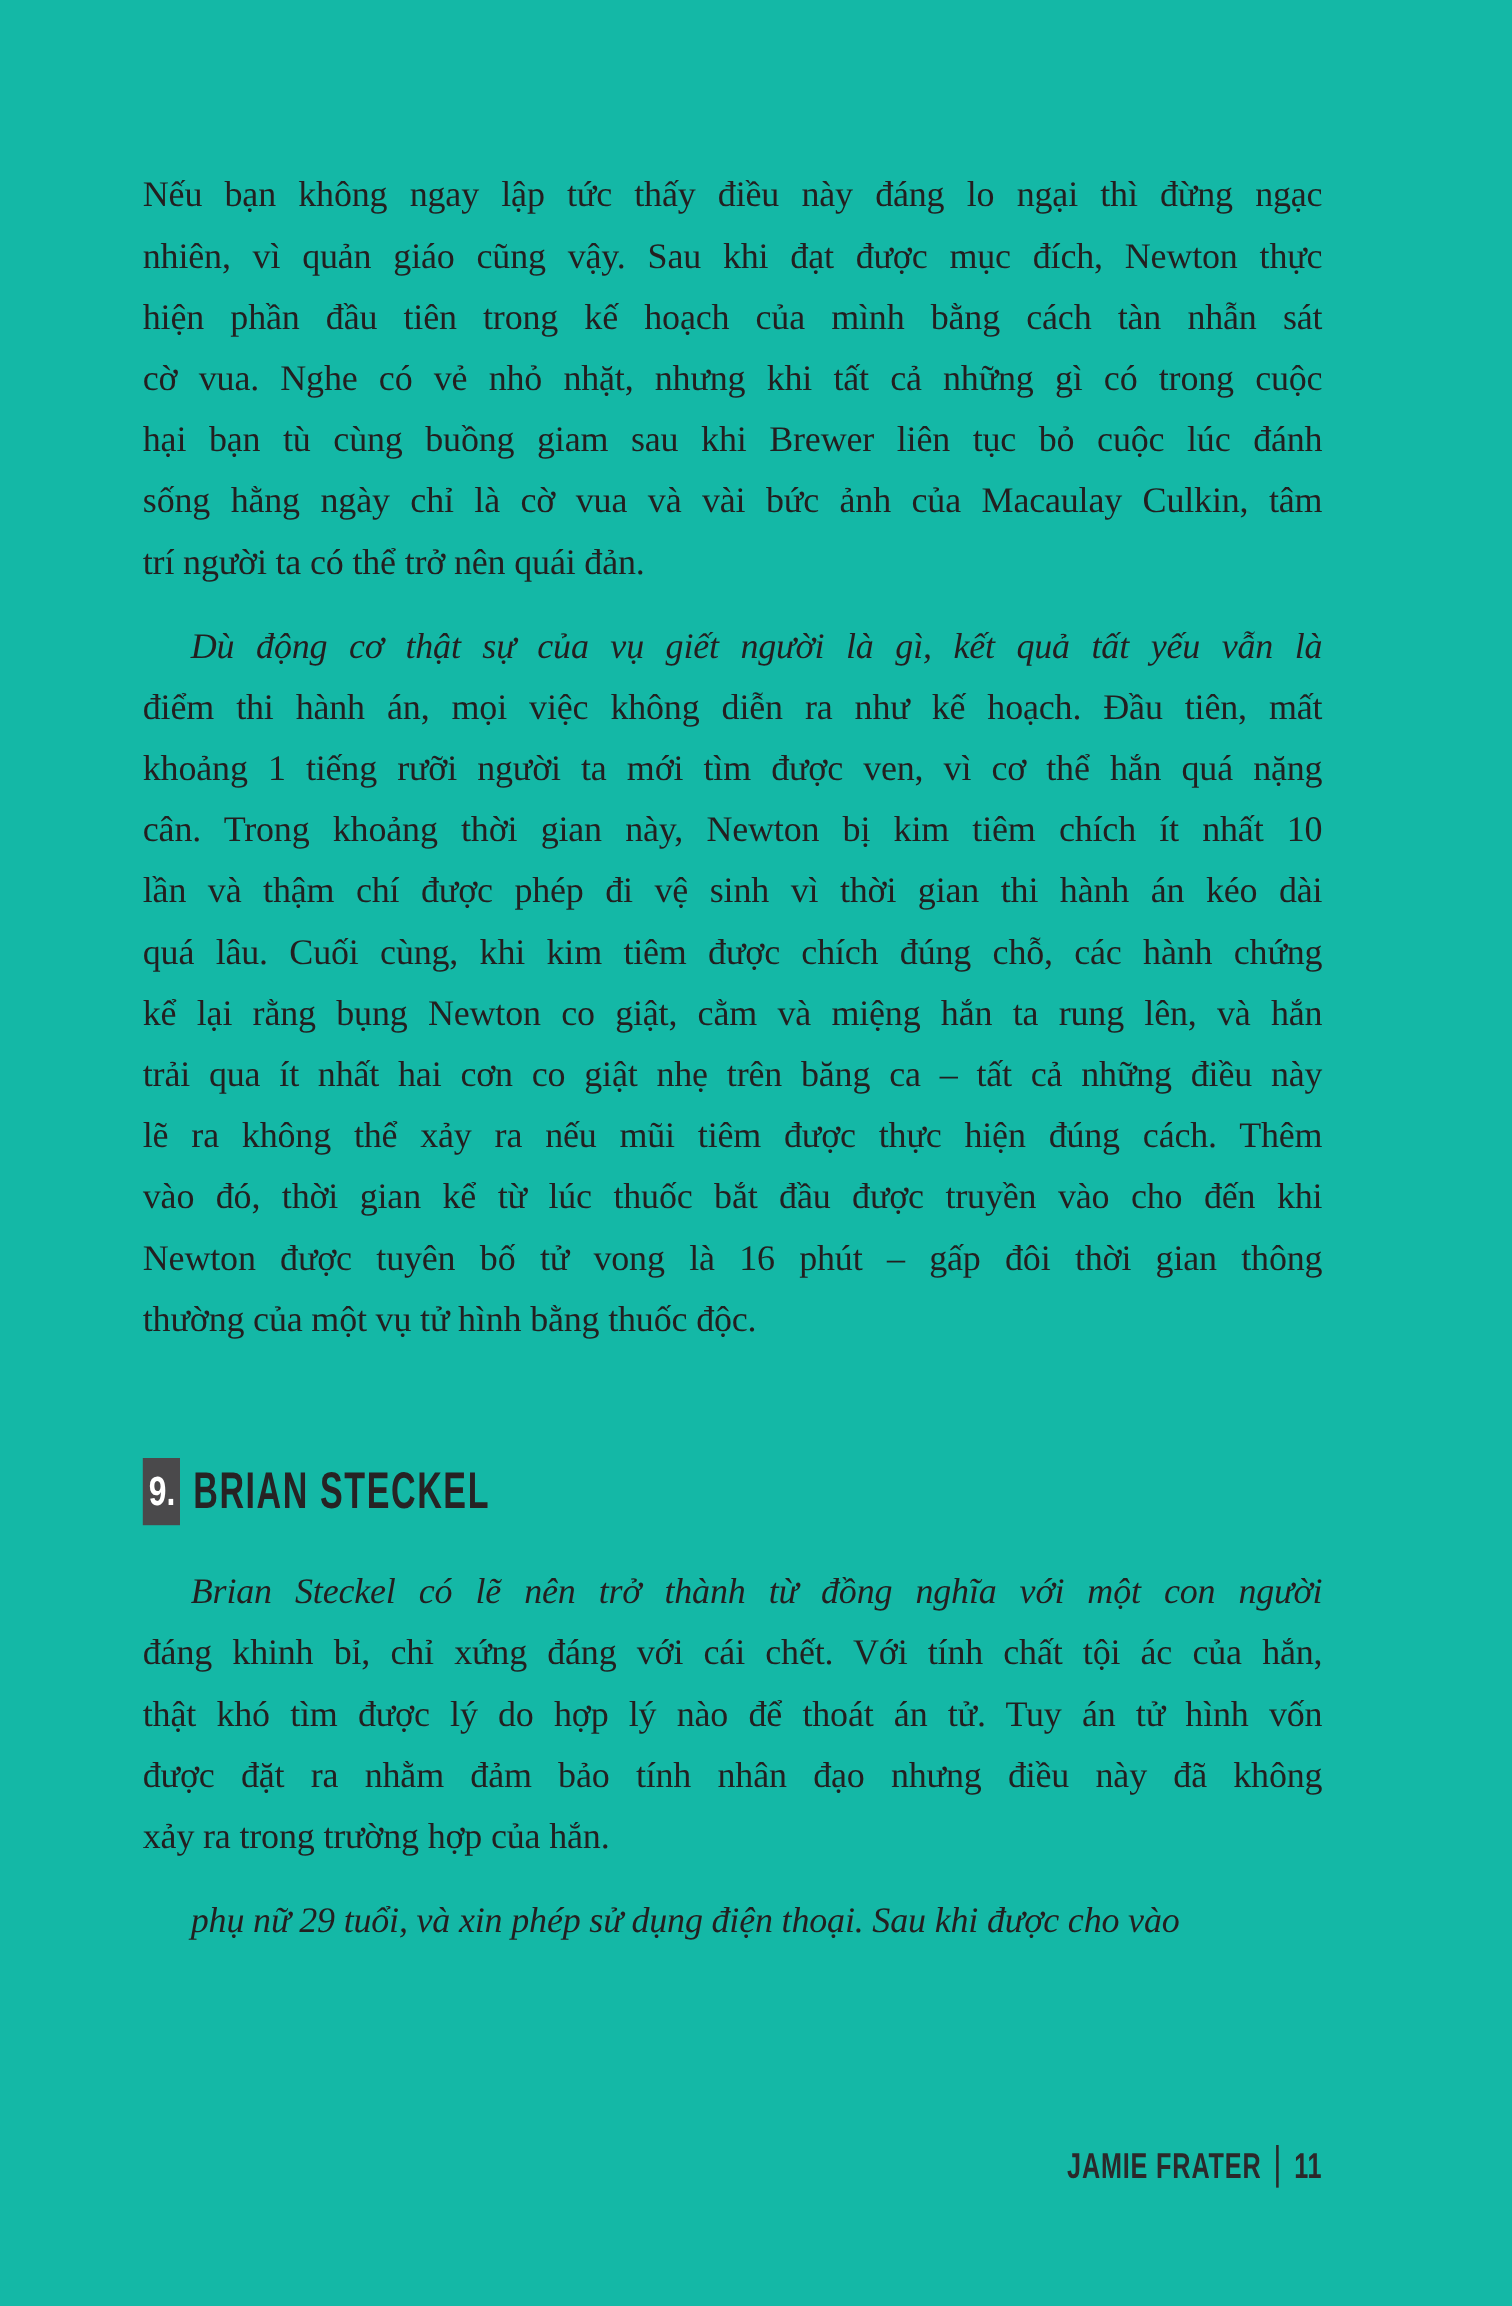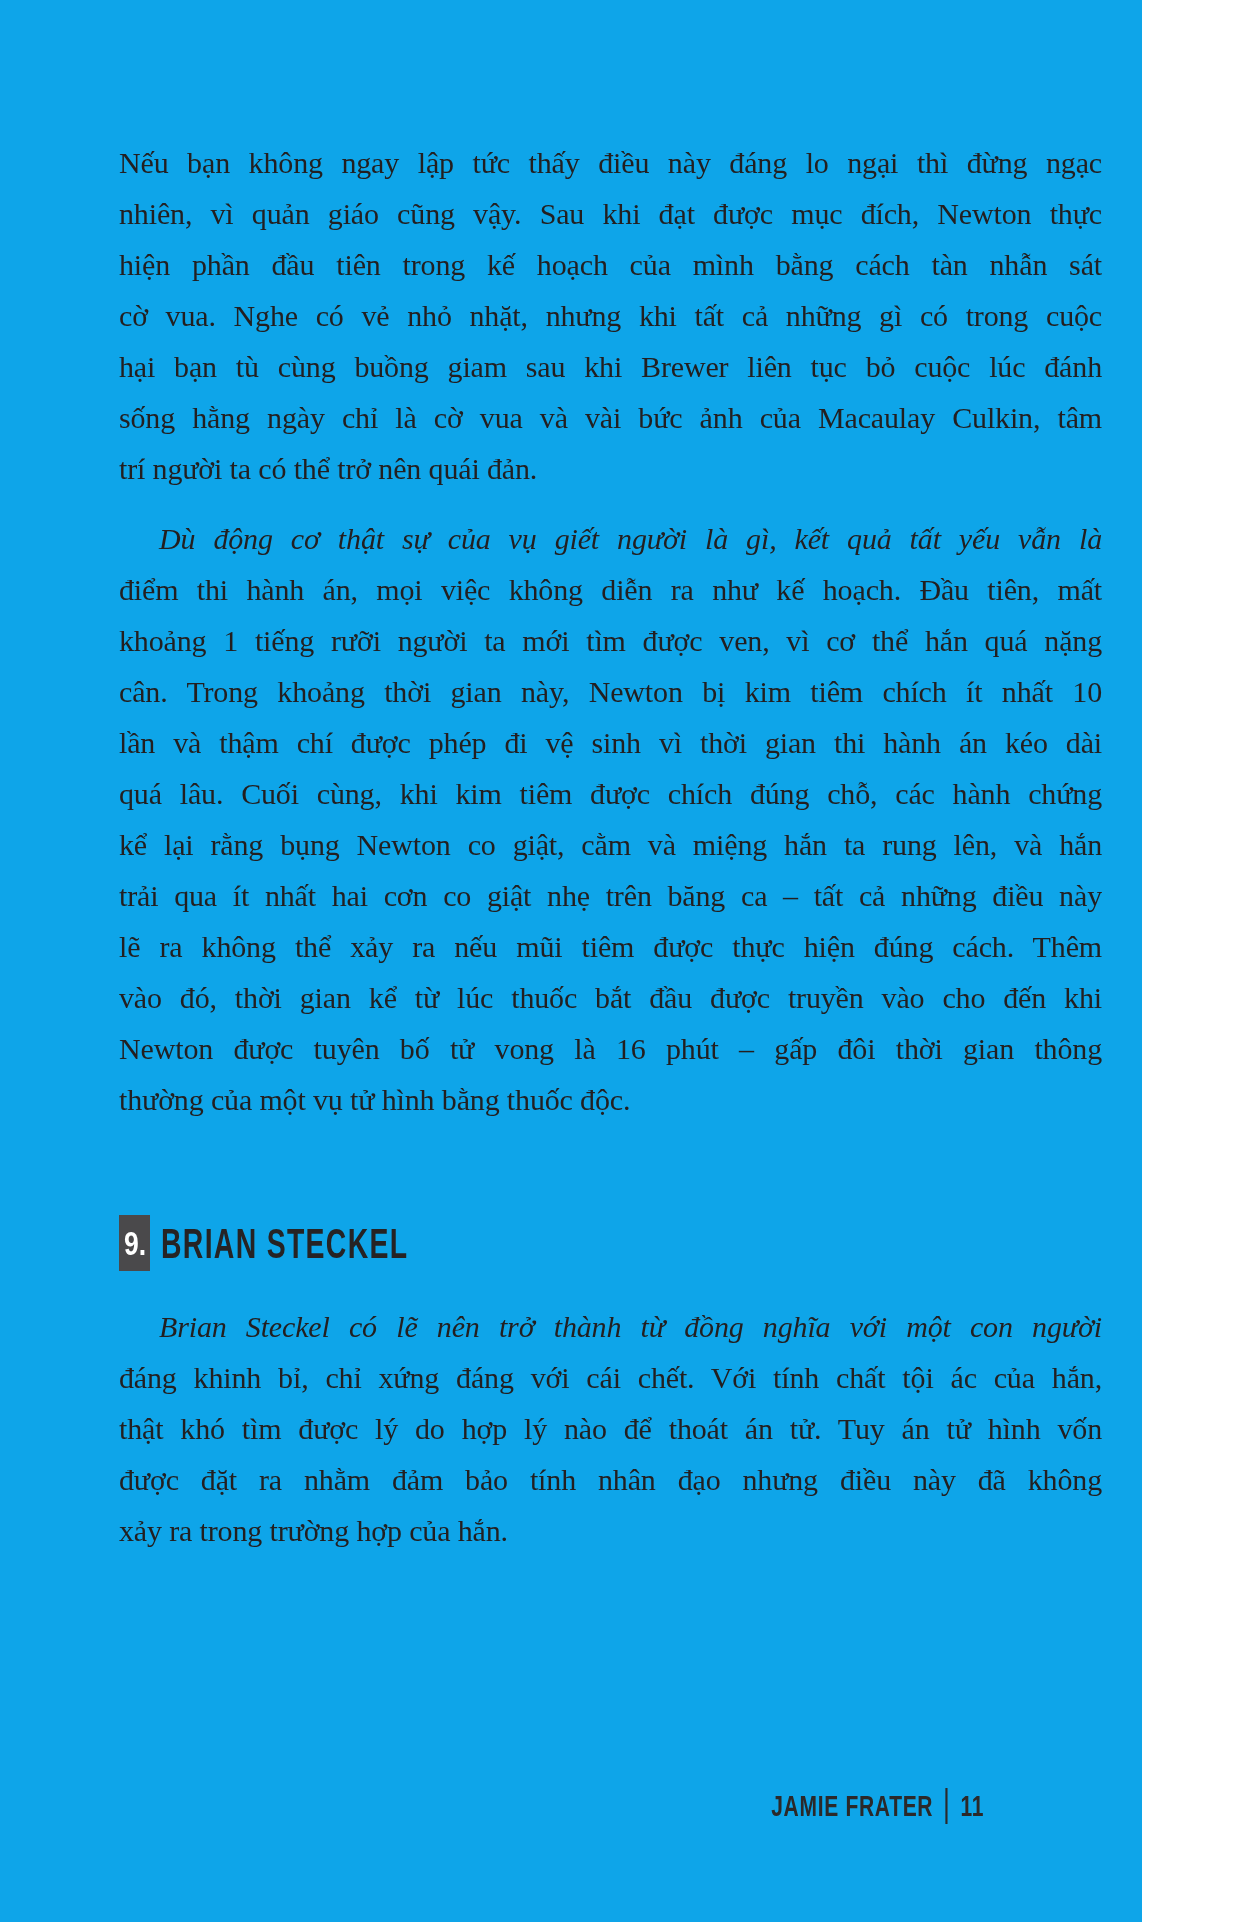--- a/index.html
+++ b/index.html
@@ -2,23 +2,23 @@
 <html><head>
 <meta charset="utf-8">
 <style>
   html, body {
     margin: 0;
     padding: 0;
     background: #ffffff;
   }
   .page {
     position: relative;
-    width: 1142px;
+    width: 1260px;
     height: 1922px;
-    background: #0ea5e9;
+    background: #14b8a6;
     overflow: hidden;
     font-family: "Liberation Serif", "DejaVu Serif", serif;
   }
   .content {
     position: absolute;
     left: 119px;
     top: 137px;
     width: 983px;
     color: #231f20;
   }
@@ -144,20 +144,21 @@
 
     <div class="para indent">
         <div class="line">Brian Steckel có lẽ nên trở thành từ đồng nghĩa với một con người</div>
         <div class="line">đáng khinh bỉ, chỉ xứng đáng với cái chết. Với tính chất tội ác của hắn,</div>
         <div class="line">thật khó tìm được lý do hợp lý nào để thoát án tử. Tuy án tử hình vốn</div>
         <div class="line">được đặt ra nhằm đảm bảo tính nhân đạo nhưng điều này đã không</div>
         <div class="line line-last">xảy ra trong trường hợp của hắn.</div>
       </div>
 
     <div class="para indent gap">
+        <div class="line line-last">phụ nữ 29 tuổi, và xin phép sử dụng điện thoại. Sau khi được cho vào</div>
       </div>
 
   </main>
 
   <div class="footer">
     <span class="footer-author">JAMIE FRATER</span>
     <span class="footer-sep">|</span>
     <span class="footer-page">11</span>
   </div>
 </div>

